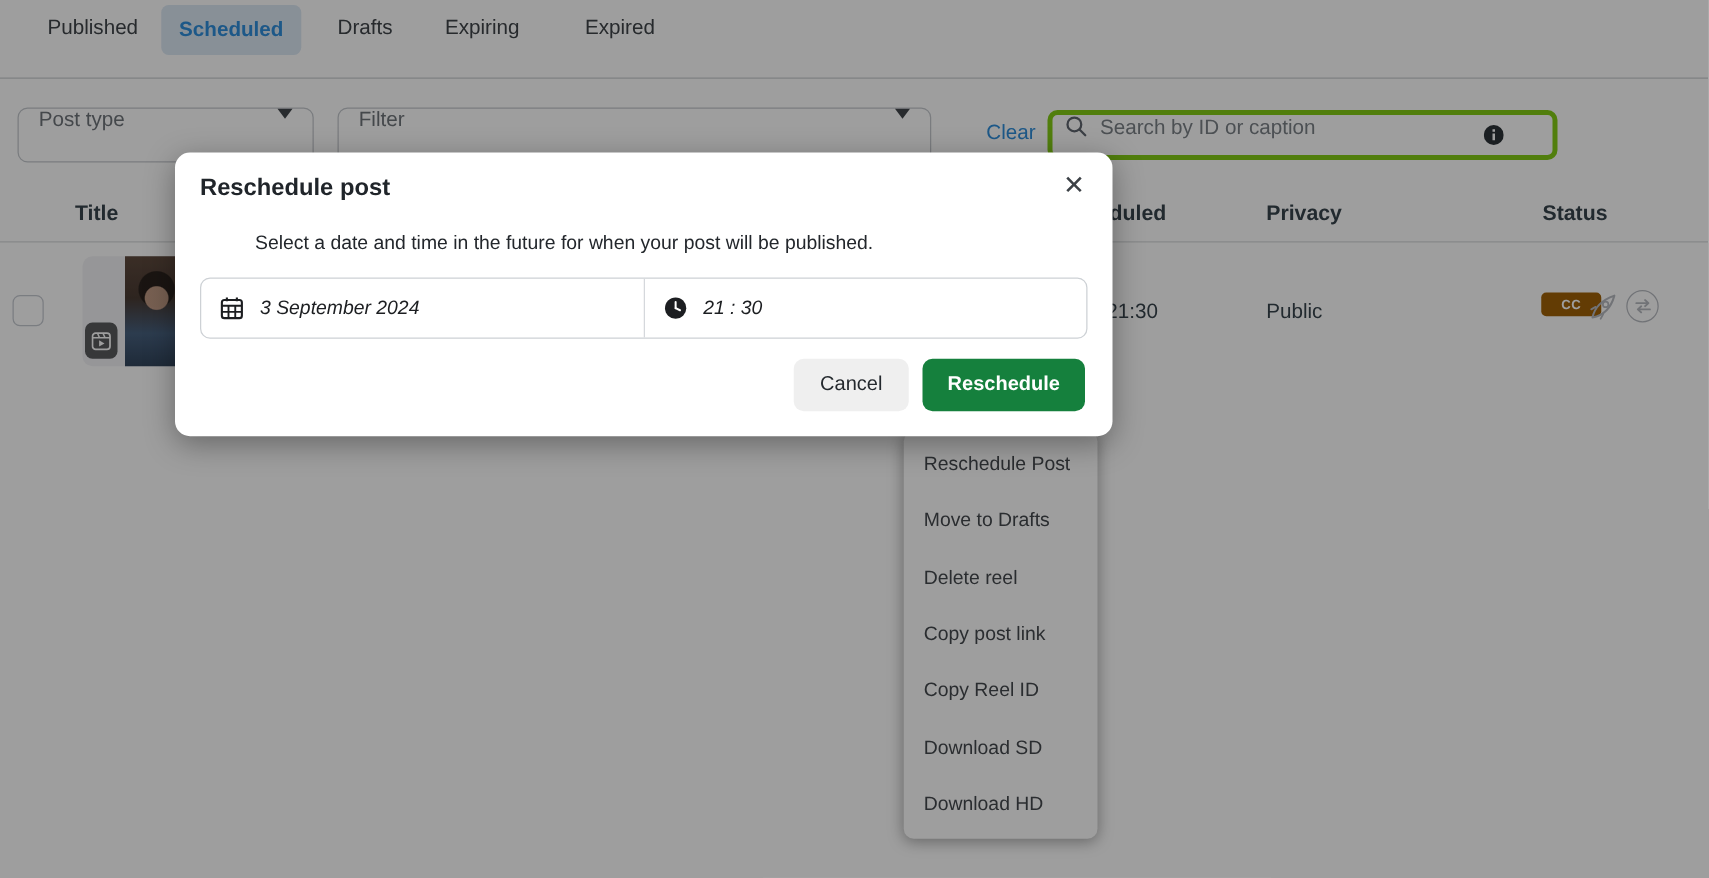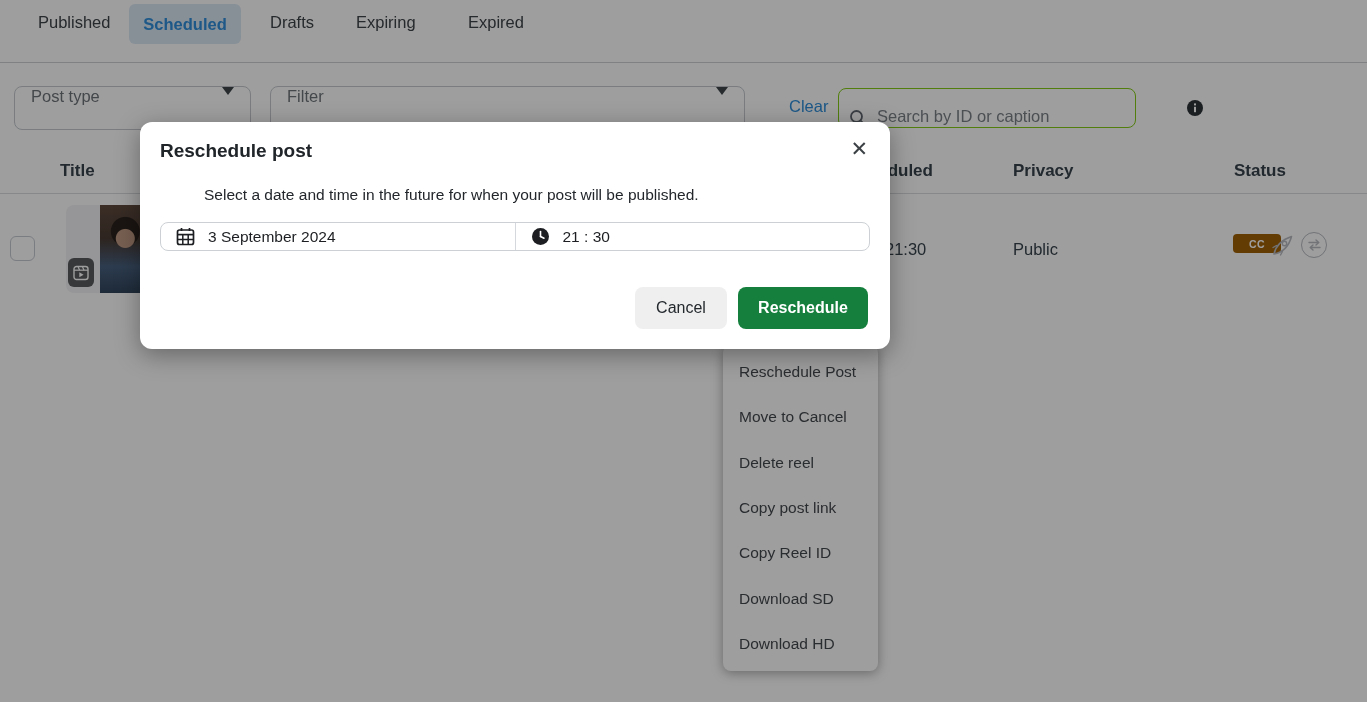--- a/index.html
+++ b/index.html
@@ -13,22 +13,22 @@
     color:#2f8fdb;font-weight:700;font-size:16.5px;cursor:pointer;}
   .top-divider{position:absolute;top:62px;left:0;width:100%;border-top:1px solid #cdd0d4;}
 
   .dropdown{position:absolute;top:86px;height:44px;border:1px solid #c5c9ce;border-radius:8px;
     background:#fff;display:flex;align-items:flex-start;padding:0 16px;color:#6f747a;font-size:16.5px;cursor:pointer;}
   .dd-posttype{left:14px;width:237px;}
   .dd-filter{left:270px;width:475px;gap:13px;}
   .caret{margin-left:auto;width:0;height:0;border-left:6.5px solid transparent;
     border-right:6.5px solid transparent;border-top:8px solid #41464b;}
   .clear-link{position:absolute;left:766px;top:97px;font-size:16.5px;color:#2f8fdb;cursor:pointer;margin-left:23px;}
-  .searchbox{position:absolute;left:838px;top:88px;width:298px;height:40px;border:1px solid #84cc16;
-    border-radius:8px;background:#fff;display:flex;align-items:flex-end;padding:0 10px;}
+  .searchbox{position:absolute;left:838px;top:88px;width:408px;height:40px;border:4px solid #84cc16;
+    border-radius:8px;background:#fff;display:flex;align-items:flex-start;padding:0 10px;}
   .searchbox input{border:none;outline:none;flex:1;font-size:16.5px;color:#3f4449;background:transparent;margin-left:8px;}
   .searchbox input::placeholder{color:#7b8187;}
   .info-btn{position:absolute;left:1187px;top:100px;width:16px;height:16px;cursor:pointer;}
 
   .th{position:absolute;top:161px;font-size:17px;font-weight:700;color:#38444d;white-space:nowrap;}
   .header-divider{position:absolute;top:193px;left:0;width:100%;border-top:1px solid #d9dbde;}
 
   .row-checkbox{position:absolute;left:10px;top:236px;width:25px;height:25px;border:1.5px solid #c6cad1;
     border-radius:6px;background:#fff;cursor:pointer;}
   .thumb-wrap{position:absolute;left:66px;top:205px;width:80px;height:88px;border-radius:8px;background:#f2f3f5;}
@@ -52,22 +52,22 @@
     border-radius:8px;box-shadow:0 2px 12px rgba(0,0,0,.35);display:flex;flex-direction:column;padding:4px 0;}
   .menu-item{flex:1;display:flex;align-items:center;padding-left:16px;font-size:15.5px;color:#45494e;cursor:pointer;}
 
   
   .overlay{position:absolute;inset:0;background:rgba(0,0,0,0.38);}
   .modal{position:absolute;left:140px;top:122px;width:750px;height:227px;background:#fff;
     border-radius:12px;box-shadow:0 6px 24px rgba(0,0,0,.35);}
   .modal-title{position:absolute;left:20px;top:18px;font-size:19px;font-weight:700;color:#20252a;}
   .modal-close{position:absolute;right:22px;top:16px;font-size:21px;color:#3c4146;cursor:pointer;line-height:1;}
   .modal-desc{position:absolute;left:20px;top:64px;font-size:15.5px;color:#23272c;margin-left:44px;}
-  .dt-row{position:absolute;left:20px;top:100px;width:710px;height:29px;border:1px solid #cdd1d5;
-    border-radius:8px;display:flex;background:#fff;}
+  .dt-row{position:absolute;left:20px;top:100px;width:710px;height:49px;border:1px solid #cdd1d5;
+    border-radius:8px;display:flex;background:#fff;font-style:italic;}
   .dt-half{flex:1;display:flex;align-items:center;padding-left:15px;gap:13px;font-size:15.5px;color:#1c1e21;cursor:pointer;}
   .dt-half.date{border-right:1px solid #d5d8dc;}
   .btn{position:absolute;top:165px;height:42px;border:none;border-radius:8px;font-size:16px;cursor:pointer;}
   .btn-cancel{left:495px;width:92px;background:#efefef;color:#24292e;font-weight:500;}
   .btn-submit{left:598px;width:130px;background:#15803d;color:#fff;font-weight:700;}
 </style>
 </head>
 <body>
 
 <div class="screen">
@@ -134,21 +134,21 @@
     </svg>
     <div class="swap-circle">
       <svg width="15" height="12" viewBox="0 0 15 12">
         <path d="M2 3.5 H11 M9 1 L11.8 3.5 L9 6" fill="none" stroke="#b7bac0" stroke-width="1.4" stroke-linecap="round" stroke-linejoin="round"></path>
         <path d="M13 8.5 H4 M6 6 L3.2 8.5 L6 11" fill="none" stroke="#b7bac0" stroke-width="1.4" stroke-linecap="round" stroke-linejoin="round"></path>
       </svg>
     </div>
 
     <div class="context-menu">
       <div class="menu-item">Reschedule Post</div>
-      <div class="menu-item">Move to Cancel</div>
+      <div class="menu-item">Move to Drafts</div>
       <div class="menu-item">Delete reel</div>
       <div class="menu-item">Copy post link</div>
       <div class="menu-item">Copy Reel ID</div>
       <div class="menu-item">Download SD</div>
       <div class="menu-item">Download HD</div>
     </div>
   </div>
 
   <div class="overlay"></div>
 

